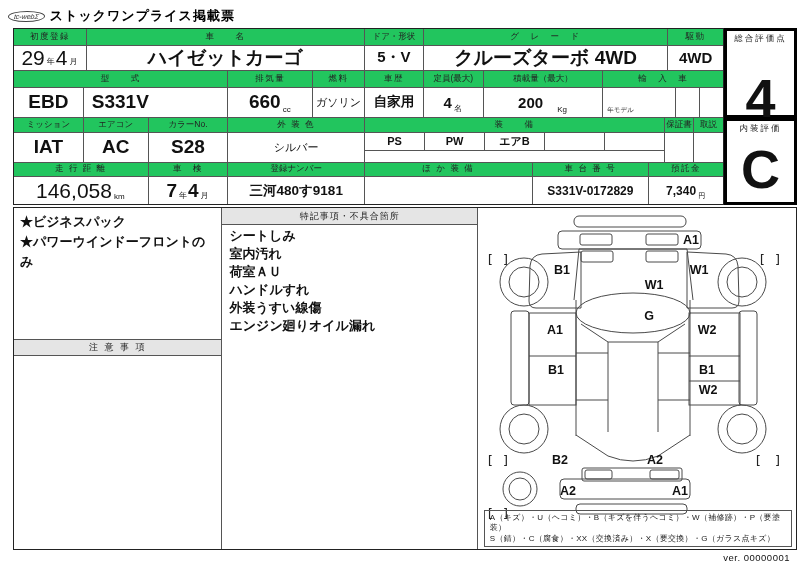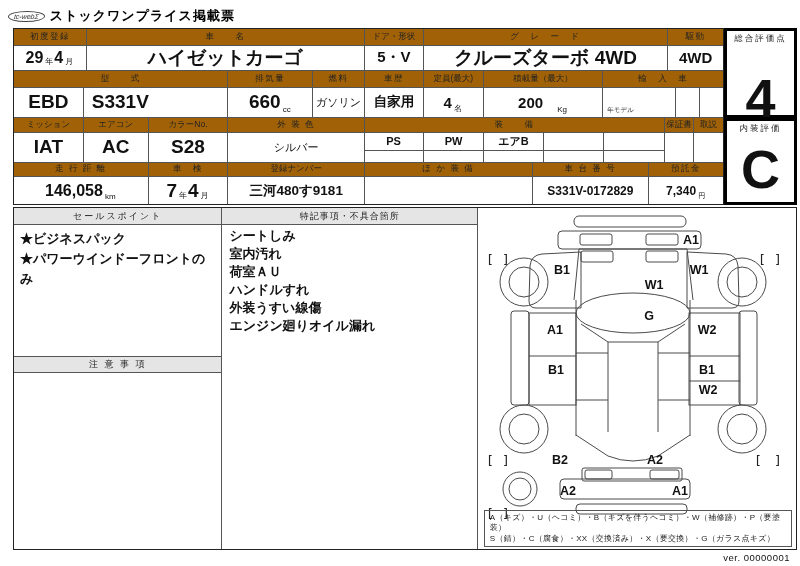--- a/index.html
+++ b/index.html
@@ -15,35 +15,35 @@
     padding:1px 5px;color:#333;transform:skewX(-8deg);
   }
   .brand .title{font-size:13px;font-weight:bold;letter-spacing:1px;color:#000;}
   
   .maintable{position:absolute;left:13px;top:28px;width:784px;height:177px;display:flex;}
   .tleft{width:711px;border:1.5px solid #222;border-right:1px solid #222;display:flex;flex-direction:column;}
   .tright{width:73px;display:flex;flex-direction:column;}
   .row{display:flex;width:100%;}
   .cell{border-right:1px solid #555;display:flex;align-items:center;justify-content:center;overflow:hidden;}
   .cell:last-child{border-right:none;}
-  .hdr{background:#a16207;font-size:8.5px;color:#222;letter-spacing:1.5px;border-bottom:1px solid #555;}
+  .hdr{background:#22c55e;font-size:8.5px;color:#222;letter-spacing:1.5px;border-bottom:1px solid #555;}
   .vrow{border-bottom:1px solid #555;}
   .vrow:last-child,.hrow:last-child{border-bottom:none;}
   .hrow{display:flex;width:100%;}
   .unit{font-size:8px;align-self:flex-end;margin:0 1px 3px 2px;}
-  .v-xl{font-size:16px;font-weight:700;}
+  .v-xl{font-size:21px;font-weight:400;}
   .v-lg{font-size:19px;font-weight:600;}
   .v-md{font-size:15px;font-weight:600;}
   .v-sm{font-size:12px;font-weight:600;}
   .v-xs{font-size:11px;}
   .bigmark{font-size:54px;font-weight:600;line-height:1;}
   .thickbox{border:3px solid #000;background:#fff;display:flex;flex-direction:column;align-items:center;}
   .thickbox .boxlabel{font-size:8.5px;letter-spacing:2px;padding-top:2px;color:#222;}
   .thickbox .boxvalue{flex:1;display:flex;align-items:center;justify-content:center;width:100%;}
-  .subgrid{display:flex;flex-direction:column;height:100%;align-items:center;}
+  .subgrid{display:flex;flex-direction:row;height:100%;}
   .subrow{display:flex;border-bottom:1px solid #555;}
   .subrow:last-child{border-bottom:none;}
   .subcell{border-right:1px solid #555;display:flex;align-items:center;justify-content:center;font-size:11px;font-weight:600;}
   .yearmodel{font-size:6.5px;color:#333;align-self:flex-end;margin:0 0 2px 4px;letter-spacing:0;}
   
   .bottom{position:absolute;left:13px;top:207px;width:784px;height:343px;border:1.5px solid #222;display:flex;}
   .col-left{width:209px;border-right:1px solid #555;display:flex;flex-direction:column;}
   .col-mid{width:256px;border-right:1px solid #555;display:flex;flex-direction:column;}
   .col-right{width:319px;position:relative;}
   .barhdr{height:17px;background:#e5e5e5;border-bottom:1px solid #555;display:flex;align-items:center;justify-content:center;font-size:9px;letter-spacing:2px;color:#222;}
@@ -207,21 +207,20 @@
       <div class="thickbox" style="height:87px;">
         <div class="boxlabel">内装評価</div>
         <div class="boxvalue bigmark">C</div>
       </div>
     </div>
   </div>
 
   <div class="bottom">
 
     <div class="col-left">
-      <div class="barhdr">セールスポイント</div>
       <div class="sales-body">
         <div>★ビジネスパック</div>
         <div>★パワーウインドーフロントのみ</div>
       </div>
       <div class="barhdr caution-bar" style="border-top:1px solid #555;">注 意 事 項</div>
       <div class="caution-body"></div>
     </div>
 
     <div class="col-mid">
       <div class="barhdr" style="letter-spacing:1px;text-align:right;">特記事項・不具合箇所</div>

